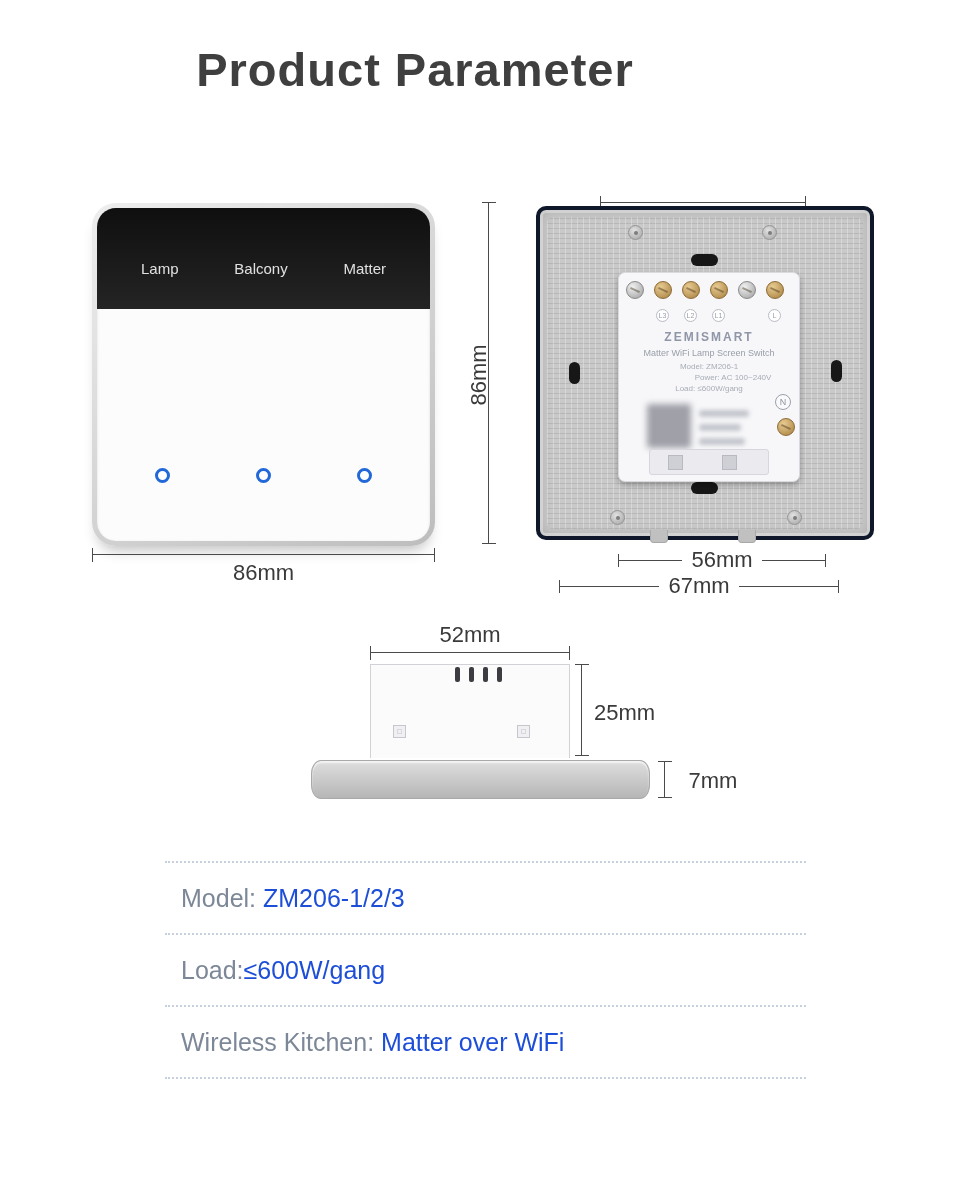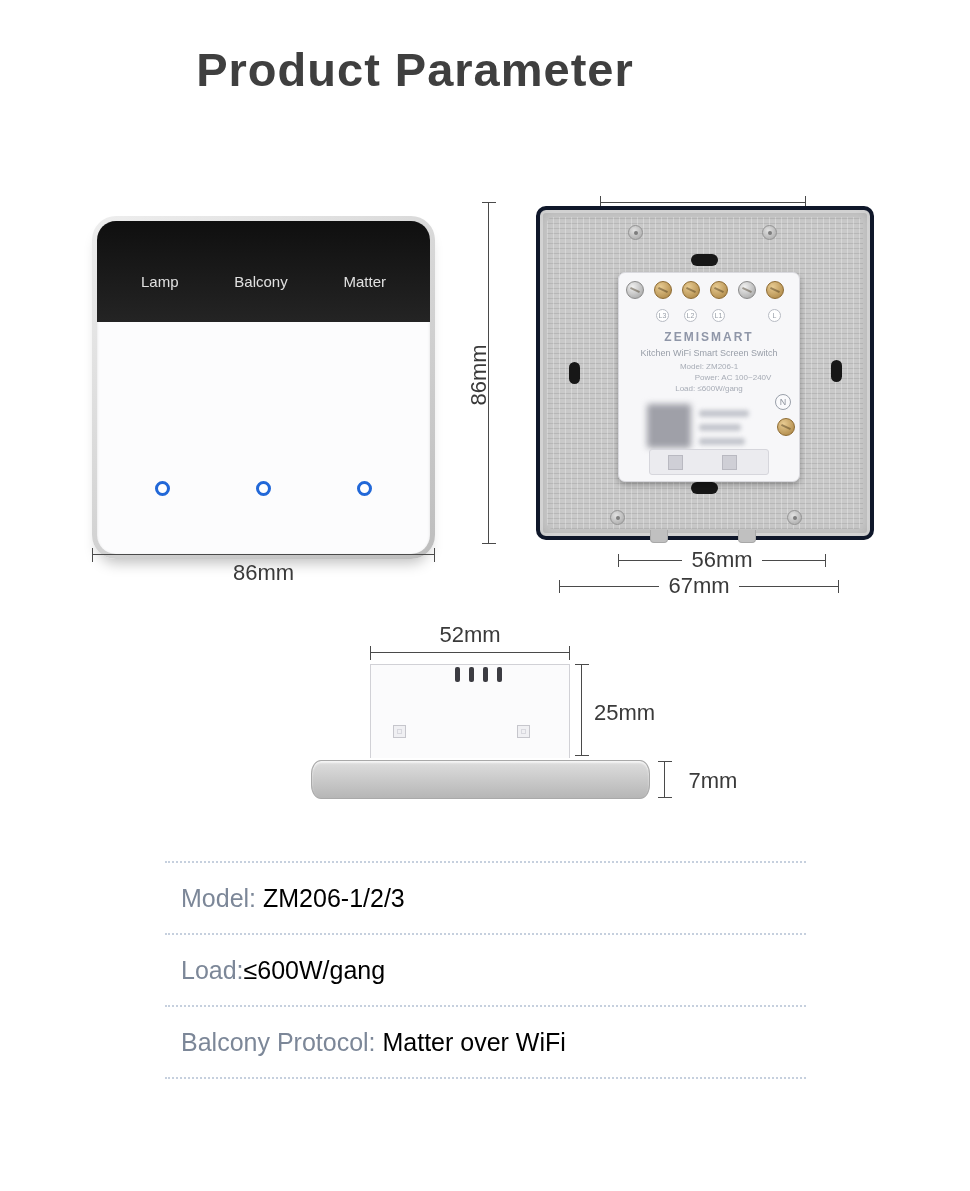--- a/index.html
+++ b/index.html
@@ -20,21 +20,21 @@
   .dim-v::before { top:0; } .dim-v::after { bottom:0; }
   .dim-split { position:absolute; display:flex; align-items:center; }
   .dim-split .seg { flex:1; height:1px; background:#4a4a4a; position:relative; }
   .dim-split .seg::before { content:""; position:absolute; top:-6px; width:1px; height:13px; background:#4a4a4a; }
   .dim-split .seg-l::before { left:0; }
   .dim-split .seg-r::before { right:0; }
   .dim-split .dim-text { padding:0 9px; white-space:nowrap; }
   .abs-label { position:absolute; text-align:center; }
 
   
-  .front-switch { position:absolute; left:92px; top:200px; width:343px; height:343px; border-radius:24px;
+  .front-switch { position:absolute; left:92px; top:187px; width:343px; height:343px; border-radius:24px;
                   background:linear-gradient(145deg,#eeeeee,#bdbdbd);
                   box-shadow:0 10px 14px -6px rgba(0,0,0,0.25);text-align:center; }
   .front-inner { position:absolute; inset:5px; border-radius:19px; background:#fcfcfd; overflow:hidden;
                  box-shadow: inset 0 1px 3px rgba(0,0,0,0.12); }
   .front-black { height:101px; background:linear-gradient(180deg,#0f0f0f,#242424);
                  display:flex; justify-content:space-between; align-items:center; padding:20px 44px 0; }
   .gang-label { color:#e0e0e0; font-size:15px; }
   .front-circles { position:absolute; left:0; right:0; bottom:58px; display:flex;
                    justify-content:space-between; padding:0 58px; }
   .touch-circle { width:15px; height:15px; border:3px solid #2268d8; border-radius:50%; background:#fff; }
@@ -90,21 +90,21 @@
   .clip { position:absolute; top:60px; width:13px; height:13px; border:1px solid #c6c6cc; background:#f0f0f3; }
   .clip::after { content:""; position:absolute; inset:3px; border:1px solid #d8d8de; }
   .side-plate { position:absolute; left:311px; top:744px; width:339px; height:39px; border-radius:10px/14px;
                 background:linear-gradient(180deg,#dedede,#b6b6b6); border:1px solid #a9a9a9;
                 box-shadow: inset 0 2px 2px rgba(255,255,255,0.7); }
 
   
   .spec-list { position:absolute; left:165px; top:845px; width:641px; border-bottom:2px dotted #c6d0de; }
   .spec-row { border-top:2px dotted #c6d0de; padding:20px 16px; font-size:25px; line-height:30px; }
   .spec-label { color:#7c8798; }
-  .spec-value { color:#000000; }
+  .spec-value { color:#1d4ed8; }
 </style>
 </head>
 <body>
 
 <div class="canvas">
 
   <div class="title">Product Parameter</div>
 
   <div class="front-switch">
     <div class="front-inner">
@@ -152,21 +152,21 @@
         <div class="screw brass"></div>
         <div class="screw silver"></div>
         <div class="screw brass"></div>
       </div>
       <div class="tlabel" style="left:37px;">L3</div>
       <div class="tlabel" style="left:65px;">L2</div>
       <div class="tlabel" style="left:93px;">L1</div>
       <div class="tlabel" style="left:149px;">L</div>
 
       <div class="m-line m-brand">ZEMISMART</div>
-      <div class="m-line m-prod">Kitchen WiFi Smart Screen Switch</div>
+      <div class="m-line m-prod">Matter WiFi Lamp Screen Switch</div>
       <div class="m-line m-small m-model">Model: ZM206-1</div>
       <div class="m-line m-small m-power">Power: AC 100~240V</div>
       <div class="m-line m-small m-load">Load: ≤600W/gang</div>
 
       <div class="qr-blur"></div>
       <div class="blur-bar" style="left:80px; top:137px; width:50px;"></div>
       <div class="blur-bar" style="left:80px; top:151px; width:42px;"></div>
       <div class="blur-bar" style="left:80px; top:165px; width:46px;"></div>
 
       <div class="n-circle">N</div>
@@ -207,16 +207,16 @@
 
   <div class="dim-v" style="left:581px; top:648px; height:92px;"></div>
   <div class="abs-label dim-text" style="left:594px; top:684px; width:70px; text-align:left;">25mm</div>
 
   <div class="dim-v" style="left:664px; top:745px; height:37px;"></div>
   <div class="abs-label dim-text" style="left:678px; top:752px; width:70px; text-align:center;">7mm</div>
 
   <div class="spec-list">
     <div class="spec-row"><span class="spec-label">Model:</span><span class="spec-value"> ZM206-1/2/3</span></div>
     <div class="spec-row"><span class="spec-label">Load:</span><span class="spec-value">≤600W/gang</span></div>
-    <div class="spec-row"><span class="spec-label">Balcony Protocol:</span><span class="spec-value"> Matter over WiFi</span></div>
+    <div class="spec-row"><span class="spec-label">Wireless Kitchen:</span><span class="spec-value"> Matter over WiFi</span></div>
   </div>
 
 </div>
 
 </body></html>

